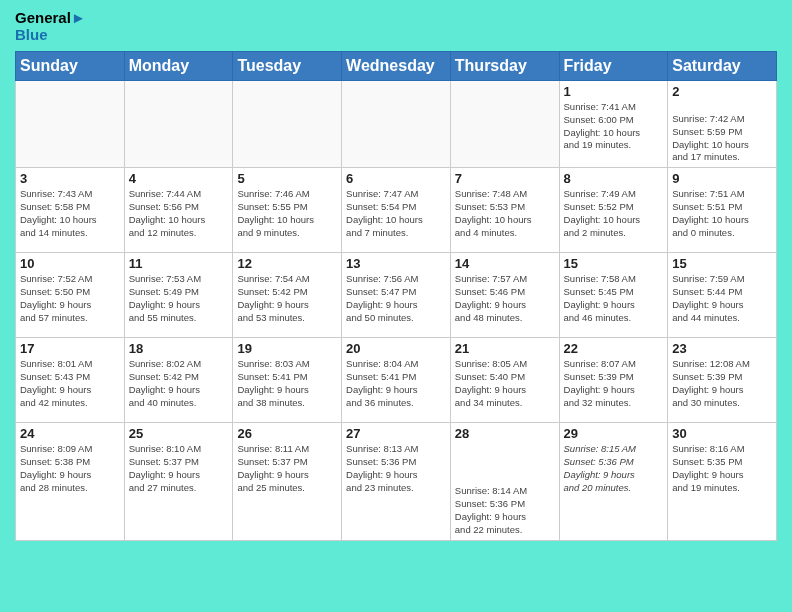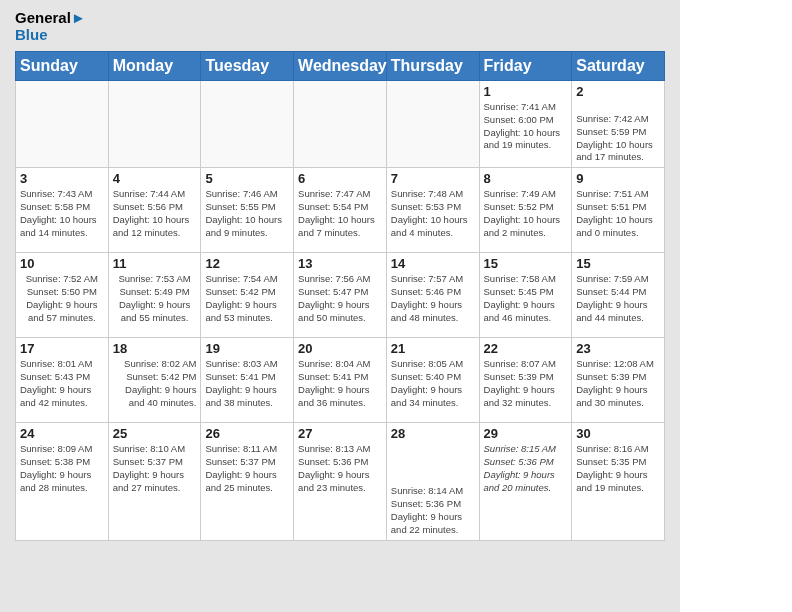--- a/index.html
+++ b/index.html
@@ -4,23 +4,23 @@
   <style>
     * { box-sizing: border-box; margin: 0; padding: 0; }
     body {
       font-family: Arial, sans-serif;
       background: #fff;
       width: 792px;
       min-height: 612px;
       padding: 0;
     }
     .page {
-      width: 680px;
+      width: 792px;
       min-height: 612px;
-      background: #e5e5e5;
+      background: #5eead4;
       padding: 10px 15px 10px 15px;
     }
     .header {
       display: flex;
       justify-content: space-between;
       align-items: flex-start;
       margin-bottom: 8px;
     }
     .logo {
       display: flex;
@@ -176,28 +176,28 @@
             <span class="day-number">9</span>
             <div class="day-info" style="white-space: pre-line;">Sunrise: 7:51 AM
 Sunset: 5:51 PM
 Daylight: 10 hours
 and 0 minutes.</div>
           </td>
         </tr>
         <tr>
           <td>
             <span class="day-number">10</span>
-            <div class="day-info" style="white-space: pre-line; text-align: center;">Sunrise: 7:52 AM
+            <div class="day-info" style="white-space: pre-line;">Sunrise: 7:52 AM
 Sunset: 5:50 PM
 Daylight: 9 hours
 and 57 minutes.</div>
           </td>
           <td>
             <span class="day-number">11</span>
-            <div class="day-info" style="white-space: pre-line; text-align: center;">Sunrise: 7:53 AM
+            <div class="day-info" style="white-space: pre-line;">Sunrise: 7:53 AM
 Sunset: 5:49 PM
 Daylight: 9 hours
 and 55 minutes.</div>
           </td>
           <td>
             <span class="day-number">12</span>
             <div class="day-info" style="white-space: pre-line;">Sunrise: 7:54 AM
 Sunset: 5:42 PM
 Daylight: 9 hours
 and 53 minutes.</div>
@@ -234,21 +234,21 @@
         <tr>
           <td>
             <span class="day-number">17</span>
             <div class="day-info" style="white-space: pre-line;">Sunrise: 8:01 AM
 Sunset: 5:43 PM
 Daylight: 9 hours
 and 42 minutes.</div>
           </td>
           <td>
             <span class="day-number">18</span>
-            <div class="day-info" style="white-space: pre-line; text-align: right;">Sunrise: 8:02 AM
+            <div class="day-info" style="white-space: pre-line;">Sunrise: 8:02 AM
 Sunset: 5:42 PM
 Daylight: 9 hours
 and 40 minutes.</div>
           </td>
           <td>
             <span class="day-number">19</span>
             <div class="day-info" style="white-space: pre-line;">Sunrise: 8:03 AM
 Sunset: 5:41 PM
 Daylight: 9 hours
 and 38 minutes.</div>

